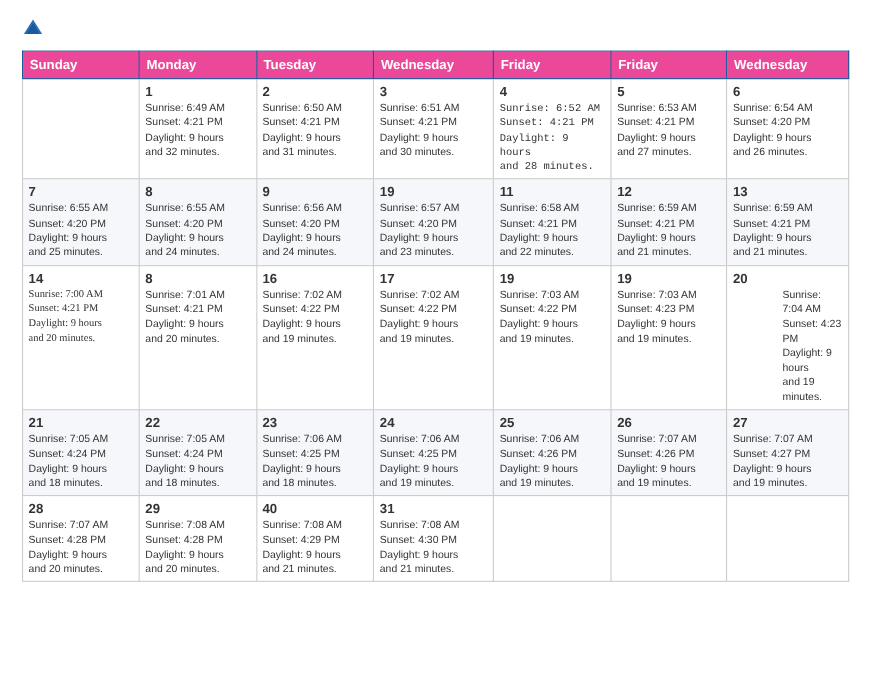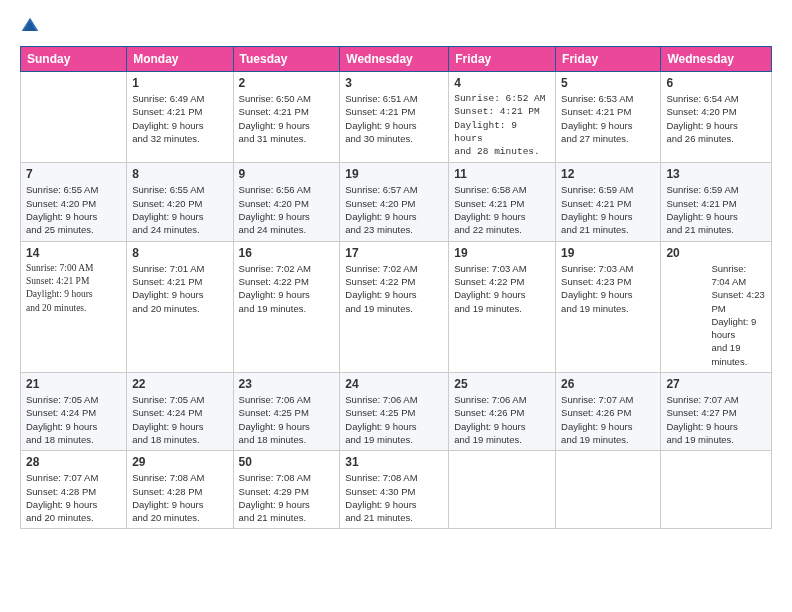--- a/index.html
+++ b/index.html
@@ -338,21 +338,21 @@
 and 20 minutes.</div>
           </td>
           <td>
             <span class="day-num">29</span>
             <div class="day-info" style="white-space: pre-line;">Sunrise: 7:08 AM
 Sunset: 4:28 PM
 Daylight: 9 hours
 and 20 minutes.</div>
           </td>
           <td>
-            <span class="day-num">50</span>
+            <span class="day-num">40</span>
             <div class="day-info" style="white-space: pre-line;">Sunrise: 7:08 AM
 Sunset: 4:29 PM
 Daylight: 9 hours
 and 21 minutes.</div>
           </td>
           <td>
             <span class="day-num">31</span>
             <div class="day-info" style="white-space: pre-line;">Sunrise: 7:08 AM
 Sunset: 4:30 PM
 Daylight: 9 hours

